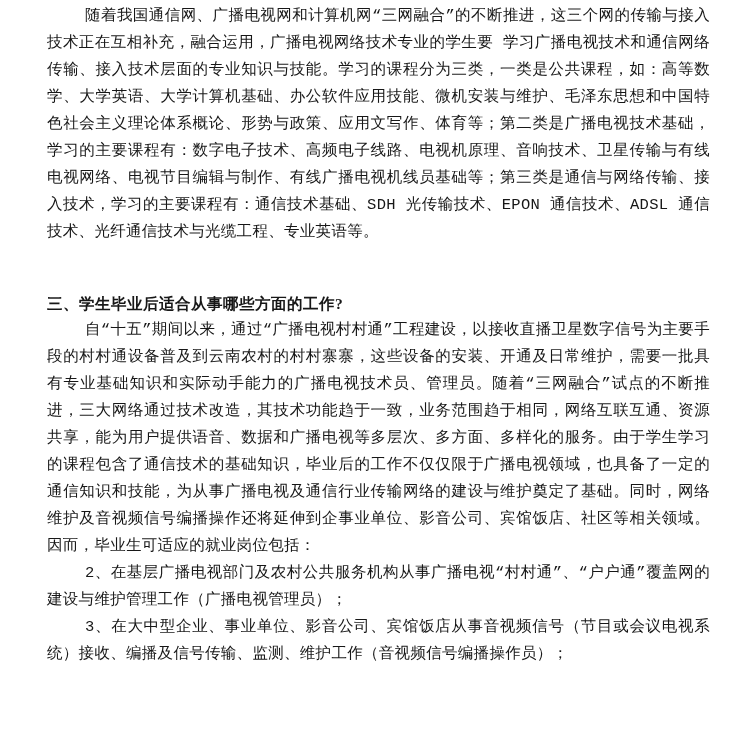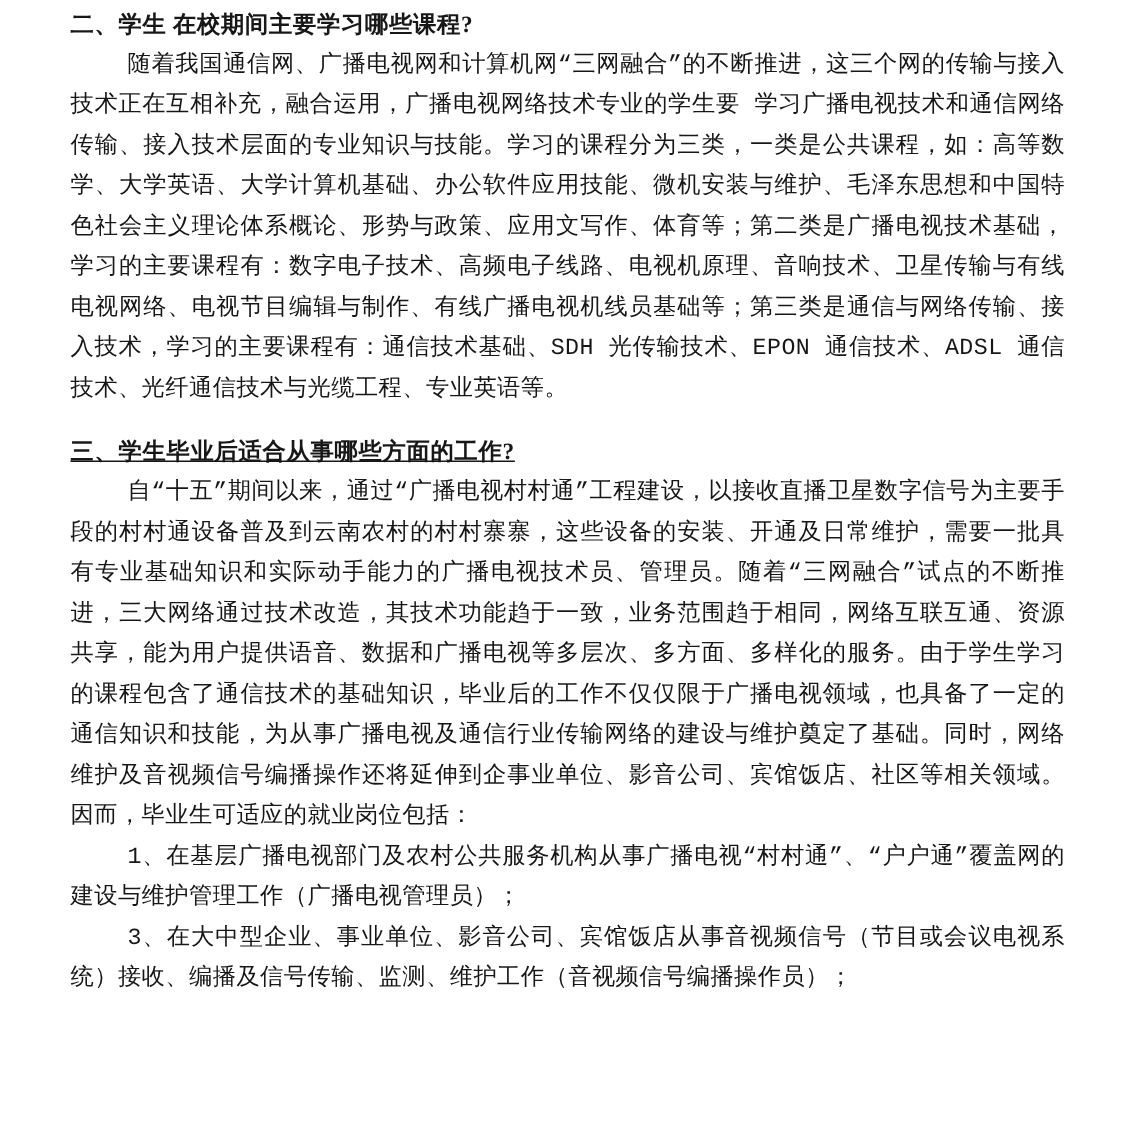--- a/index.html
+++ b/index.html
@@ -23,42 +23,40 @@
     font-size: 15.5px;
     line-height: 27px;
   }
   .heading {
     margin: 0;
     font-size: 15.5px;
     font-weight: bold;
     letter-spacing: 0.5px;
   }
   .heading.section-gap {
-    margin-top: 15px; 
-    text-decoration: underline;
+    margin-top: 44px; 
   }
   .para {
     margin: 0;
     text-indent: 38px;       
     text-align: justify;
     letter-spacing: 0.3px;
     font-family: Liberation Mono, monospace;
   }
 </style>
 </head>
 <body>
 
 <div class="page">
 
-  <h2 class="heading">二、学生 在校期间主要学习哪些课程?</h2>
 
   <p class="para">随着我国通信网、广播电视网和计算机网“三网融合”的不断推进，这三个网的传输与接入技术正在互相补充，融合运用，广播电视网络技术专业的学生要 学习广播电视技术和通信网络传输、接入技术层面的专业知识与技能。学习的课程分为三类，一类是公共课程，如：高等数学、大学英语、大学计算机基础、办公软件应用技能、微机安装与维护、毛泽东思想和中国特色社会主义理论体系概论、形势与政策、应用文写作、体育等；第二类是广播电视技术基础，学习的主要课程有：数字电子技术、高频电子线路、电视机原理、音响技术、卫星传输与有线电视网络、电视节目编辑与制作、有线广播电视机线员基础等；第三类是通信与网络传输、接入技术，学习的主要课程有：通信技术基础、SDH 光传输技术、EPON 通信技术、ADSL 通信技术、光纤通信技术与光缆工程、专业英语等。</p>
 
   <h2 class="heading section-gap">三、学生毕业后适合从事哪些方面的工作?</h2>
 
   <p class="para">自“十五”期间以来，通过“广播电视村村通”工程建设，以接收直播卫星数字信号为主要手段的村村通设备普及到云南农村的村村寨寨，这些设备的安装、开通及日常维护，需要一批具有专业基础知识和实际动手能力的广播电视技术员、管理员。随着“三网融合”试点的不断推进，三大网络通过技术改造，其技术功能趋于一致，业务范围趋于相同，网络互联互通、资源共享，能为用户提供语音、数据和广播电视等多层次、多方面、多样化的服务。由于学生学习的课程包含了通信技术的基础知识，毕业后的工作不仅仅限于广播电视领域，也具备了一定的通信知识和技能，为从事广播电视及通信行业传输网络的建设与维护奠定了基础。同时，网络维护及音视频信号编播操作还将延伸到企事业单位、影音公司、宾馆饭店、社区等相关领域。因而，毕业生可适应的就业岗位包括：</p>
 
 
-  <p class="para">1、在基层广播电视部门及农村公共服务机构从事广播电视“村村通”、“户户通”覆盖网的建设与维护管理工作（广播电视管理员）；</p>
+  <p class="para">2、在基层广播电视部门及农村公共服务机构从事广播电视“村村通”、“户户通”覆盖网的建设与维护管理工作（广播电视管理员）；</p>
 
   <p class="para">3、在大中型企业、事业单位、影音公司、宾馆饭店从事音视频信号（节目或会议电视系统）接收、编播及信号传输、监测、维护工作（音视频信号编播操作员）；</p>
 
 </div>
 
 </body></html>

